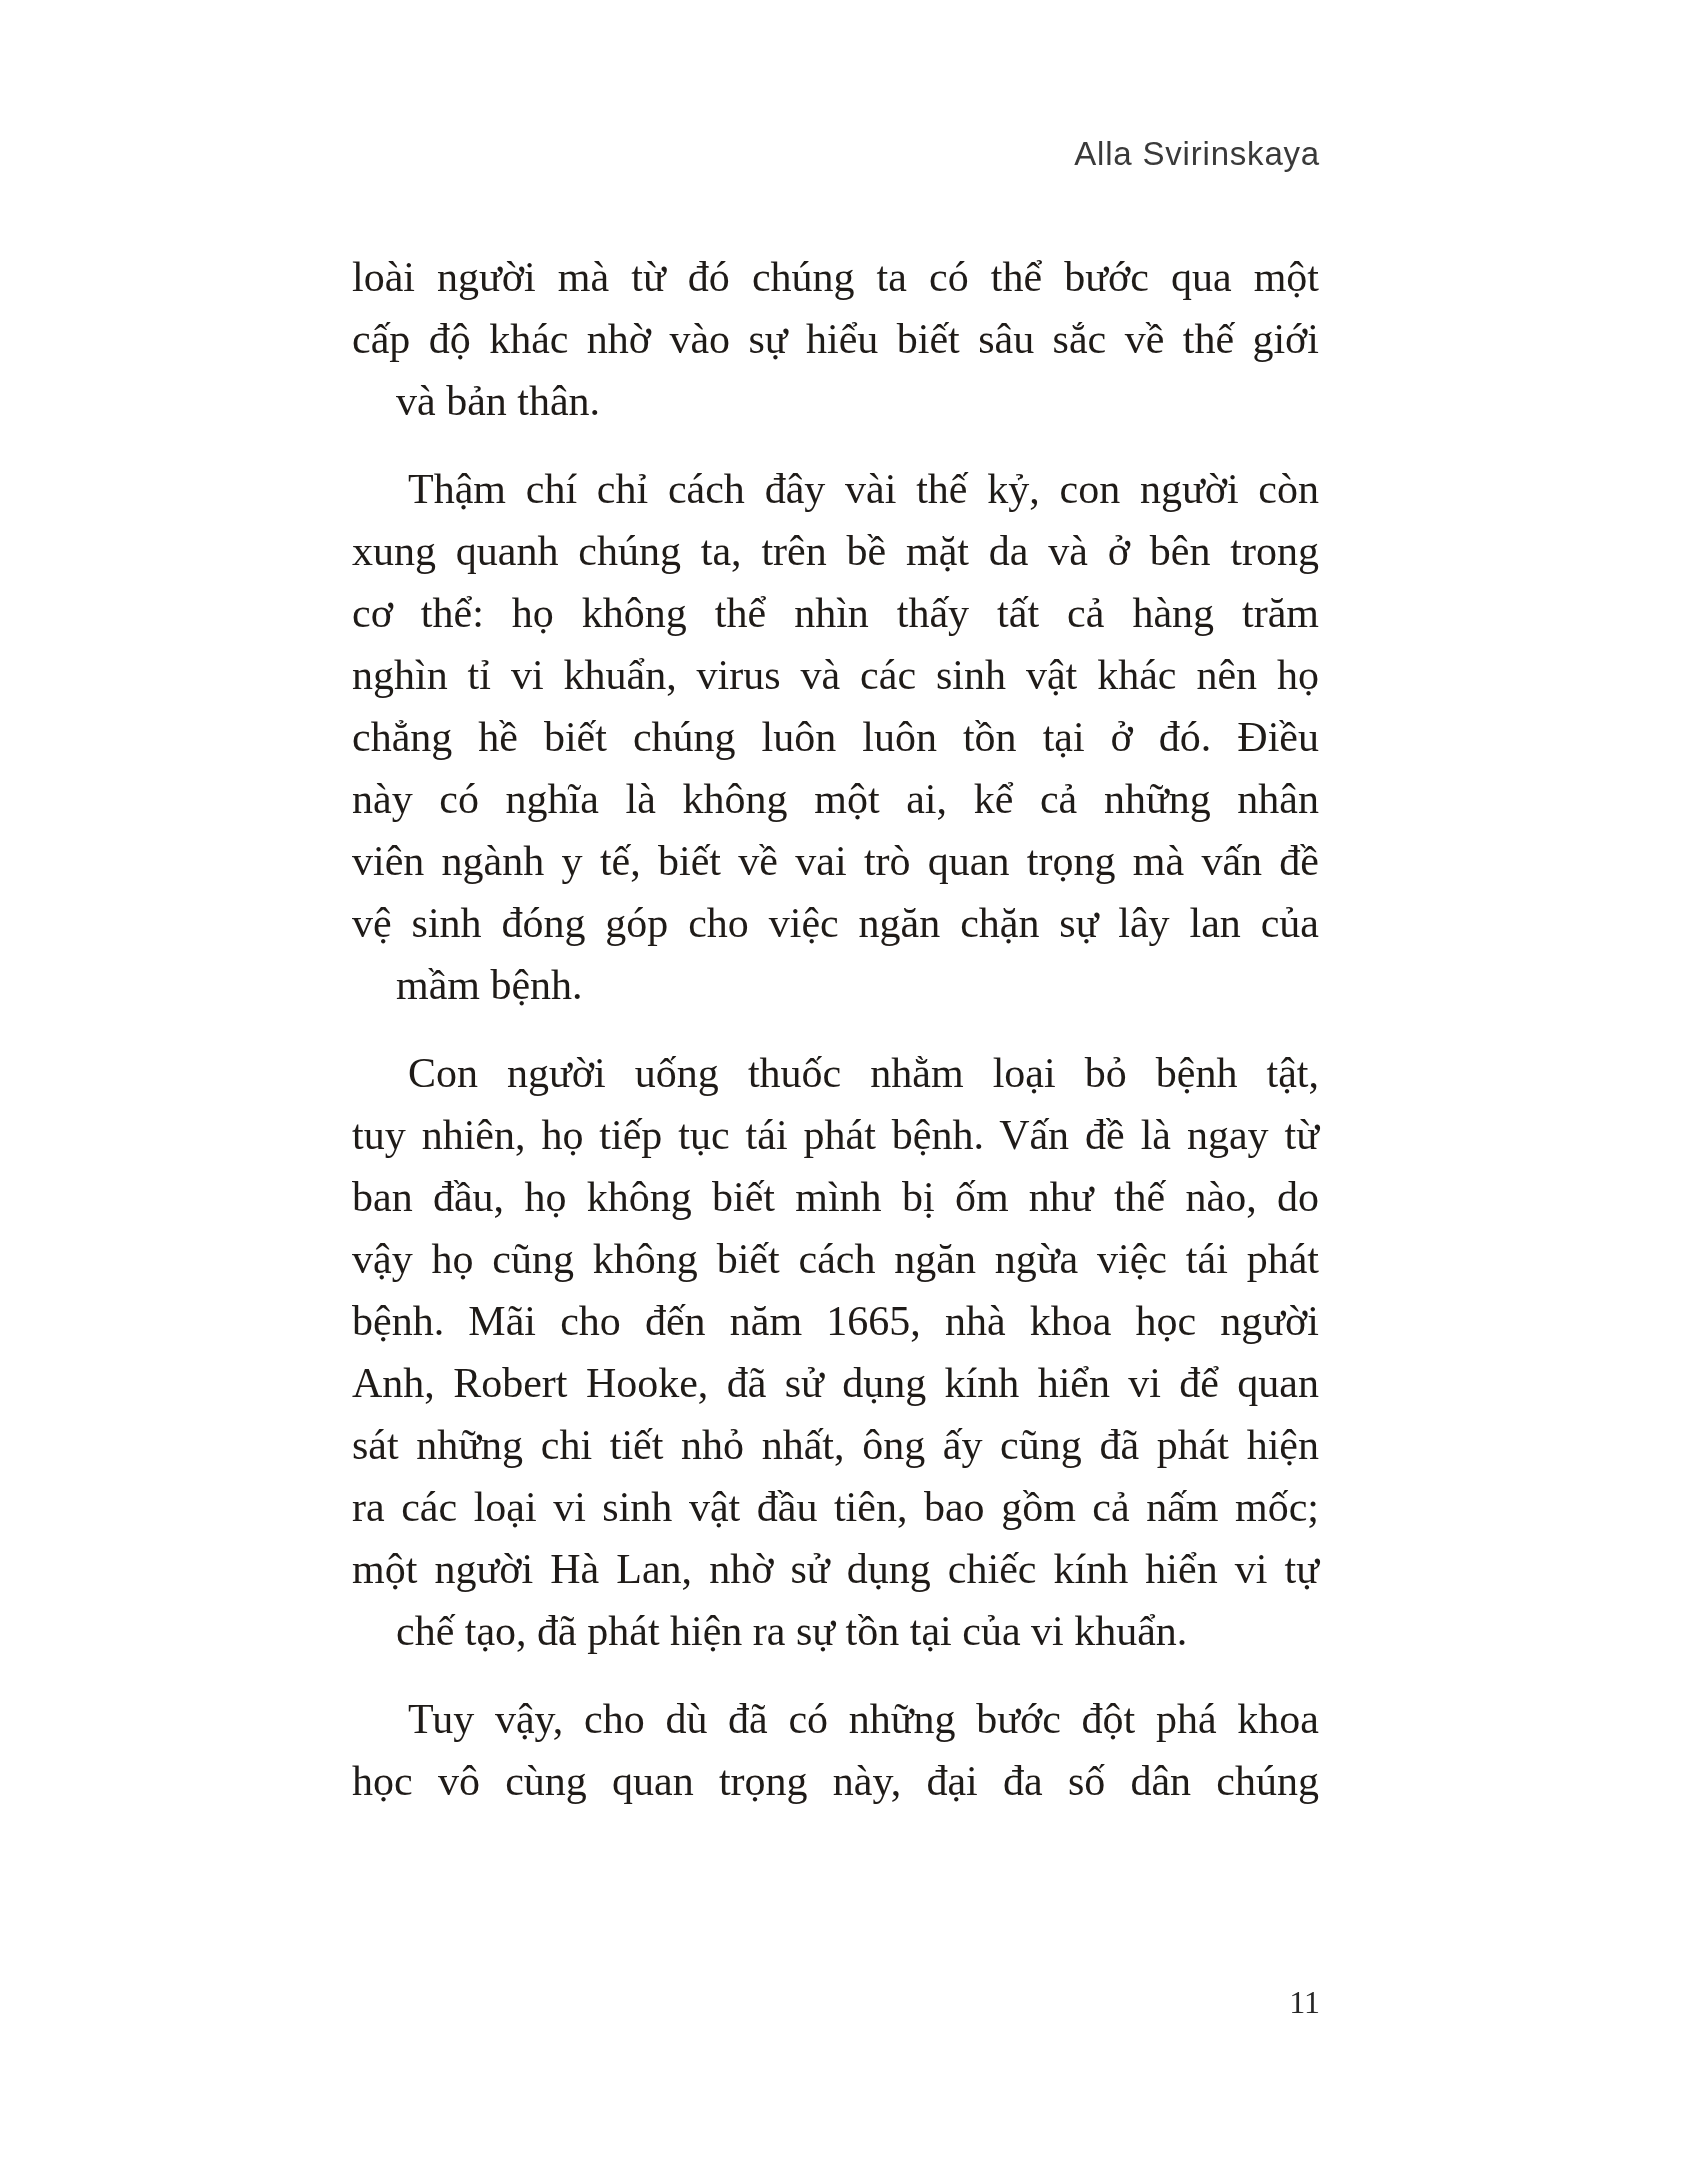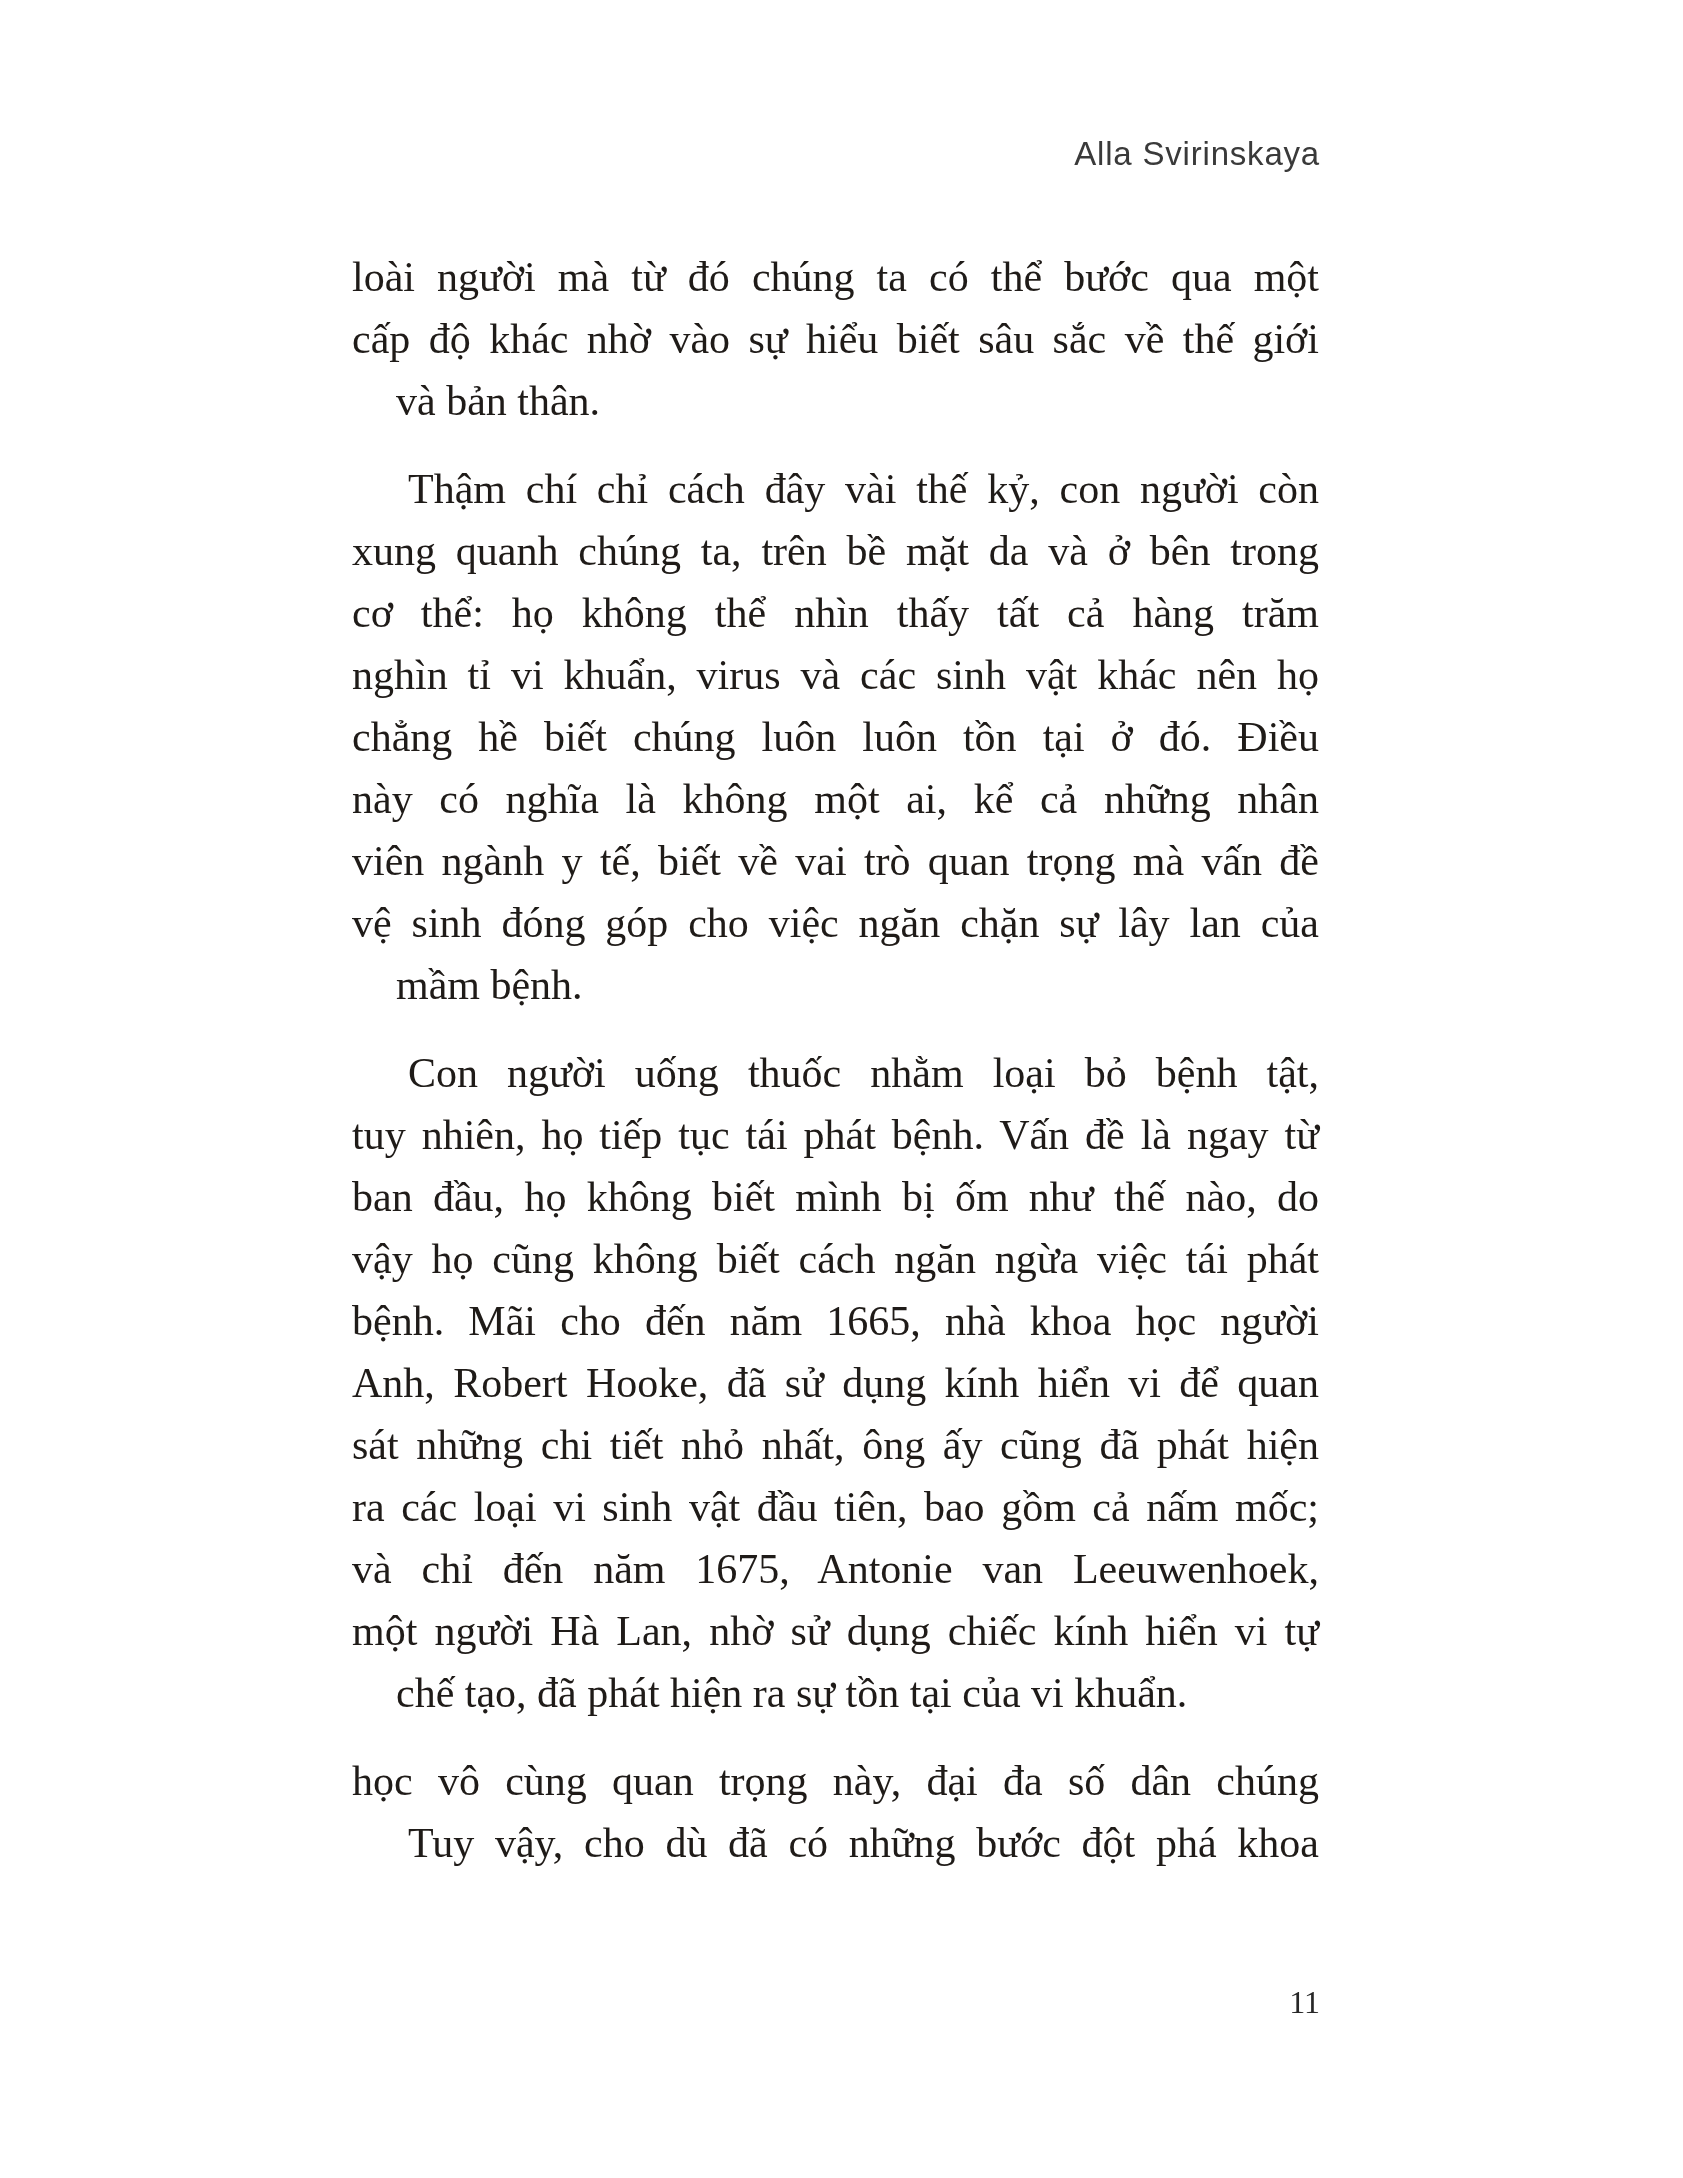--- a/index.html
+++ b/index.html
@@ -82,26 +82,25 @@
 
   <div class="paragraph">
     <div class="line indent">Con người uống thuốc nhằm loại bỏ bệnh tật,</div>
     <div class="line">tuy nhiên, họ tiếp tục tái phát bệnh. Vấn đề là ngay từ</div>
     <div class="line">ban đầu, họ không biết mình bị ốm như thế nào, do</div>
     <div class="line">vậy họ cũng không biết cách ngăn ngừa việc tái phát</div>
     <div class="line">bệnh. Mãi cho đến năm 1665, nhà khoa học người</div>
     <div class="line">Anh, Robert Hooke, đã sử dụng kính hiển vi để quan</div>
     <div class="line">sát những chi tiết nhỏ nhất, ông ấy cũng đã phát hiện</div>
     <div class="line">ra các loại vi sinh vật đầu tiên, bao gồm cả nấm mốc;</div>
-    <div class="line">và chỉ đến năm 1675, Antonie van Leeuwenhoek,</div>
     <div class="line">một người Hà Lan, nhờ sử dụng chiếc kính hiển vi tự</div>
     <div class="line last">chế tạo, đã phát hiện ra sự tồn tại của vi khuẩn.</div>
   </div>
 
   <div class="paragraph">
+    <div class="line indent">Tuy vậy, cho dù đã có những bước đột phá khoa</div>
     <div class="line">học vô cùng quan trọng này, đại đa số dân chúng</div>
-    <div class="line indent">Tuy vậy, cho dù đã có những bước đột phá khoa</div>
   </div>
 
 </div>
 
 <div class="page-number">11</div>
 
 
 </body></html>

